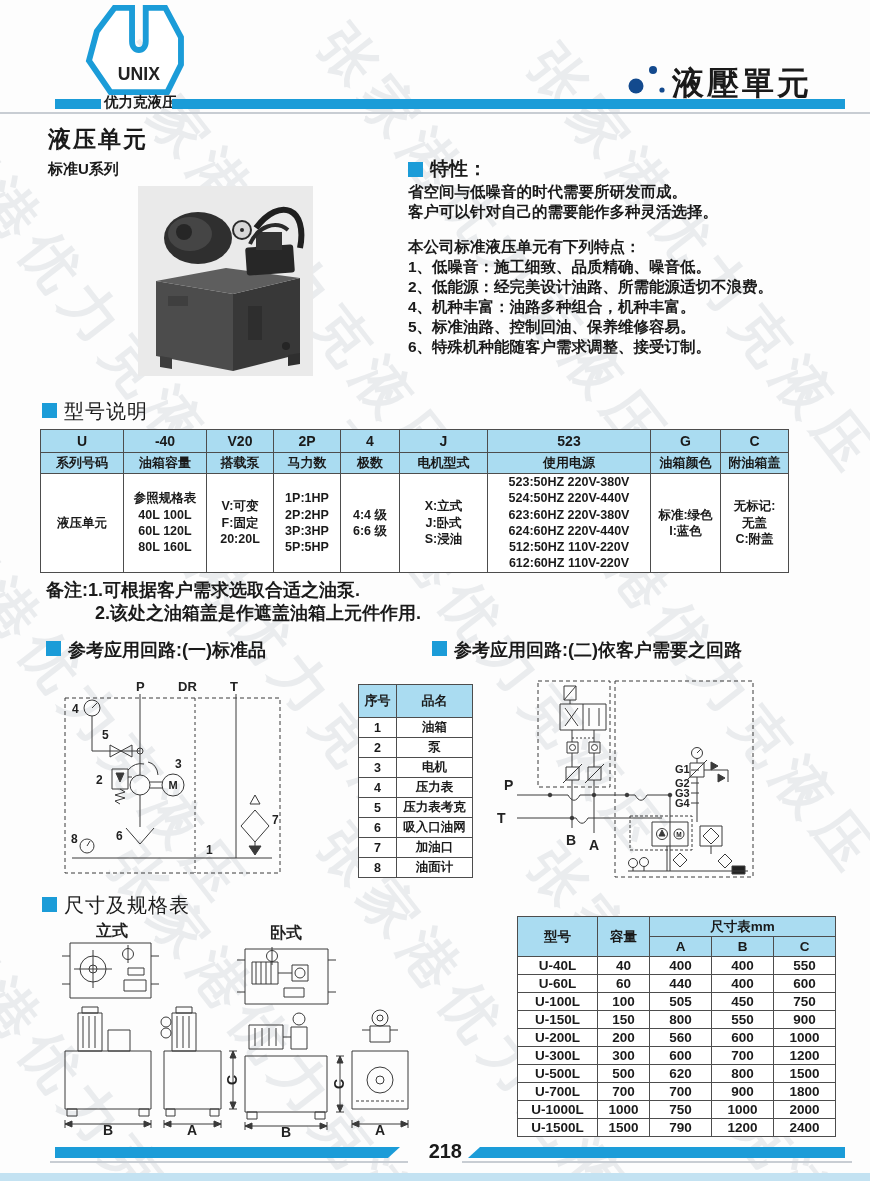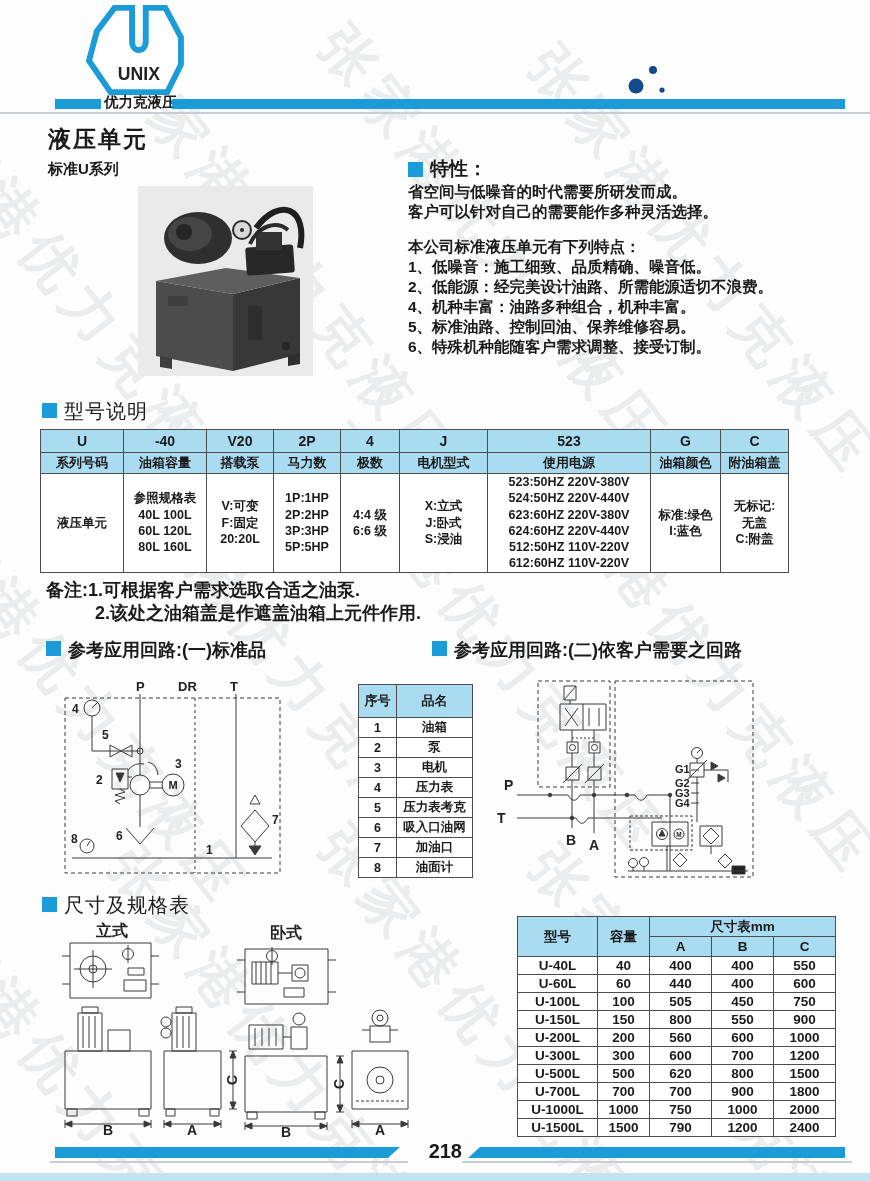--- a/index.html
+++ b/index.html
@@ -61,20 +61,21 @@
   <div class="layer bluebar" style="left:55px;top:99px;width:46px;height:10px"></div>
   <div class="layer" style="left:104px;top:93px;font-size:14.5px;font-weight:800">优力克液压</div>
   <div class="layer bluebar" style="left:172px;top:99px;width:673px;height:10px"></div>
   <div class="layer grayline" style="left:0;top:112px;width:870px;height:2px"></div>
 
   <svg class="layer" style="left:622px;top:60px" width="48" height="42" viewBox="0 0 48 42">
     <circle cx="14" cy="26" r="7.5" fill="#134a8e"></circle>
     <circle cx="31" cy="10" r="4" fill="#134a8e"></circle>
     <circle cx="40" cy="30" r="2.6" fill="#134a8e"></circle>
   </svg>
+  <div class="layer" style="left:672px;top:62px;font-size:32px;font-weight:900;letter-spacing:3px">液壓單元</div>
 
   <div class="layer" style="left:48px;top:124px;font-size:23px;font-weight:800;letter-spacing:2px">液压单元</div>
   <div class="layer" style="left:48px;top:160px;font-size:15px;font-weight:700">标准U系列</div>
 
   <svg class="layer" style="left:138px;top:186px" width="175" height="190" viewBox="0 0 175 190">
     <rect width="175" height="190" fill="#eaeaea"></rect>
     <polygon points="18,95 95,108 95,185 18,170" fill="#4c4c4c"></polygon>
     <polygon points="95,108 162,92 162,168 95,185" fill="#383838"></polygon>
     <polygon points="18,95 88,82 162,92 95,108" fill="#5e5e5e"></polygon>
     <polygon points="22,170 34,172 34,183 22,181" fill="#3d3d3d"></polygon>

